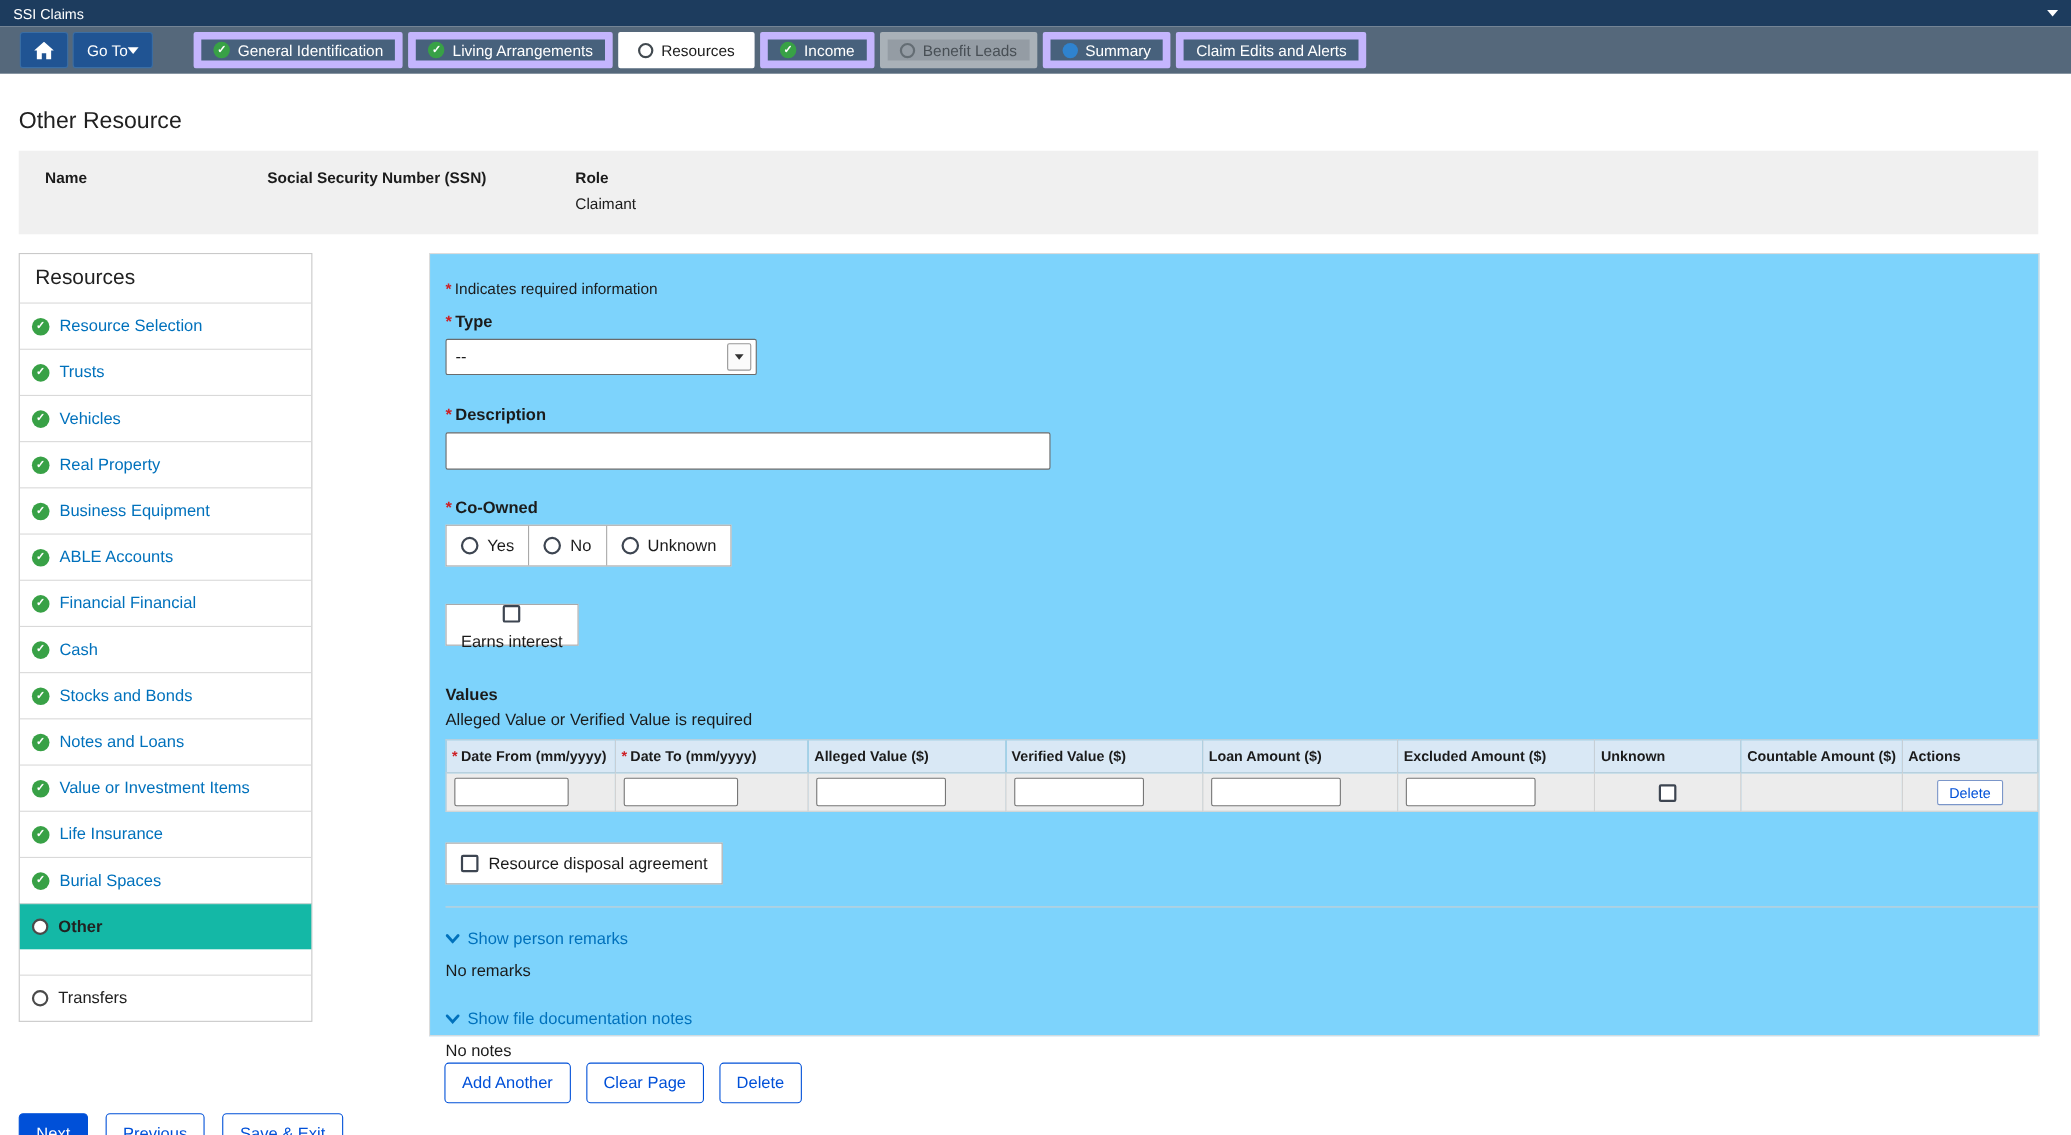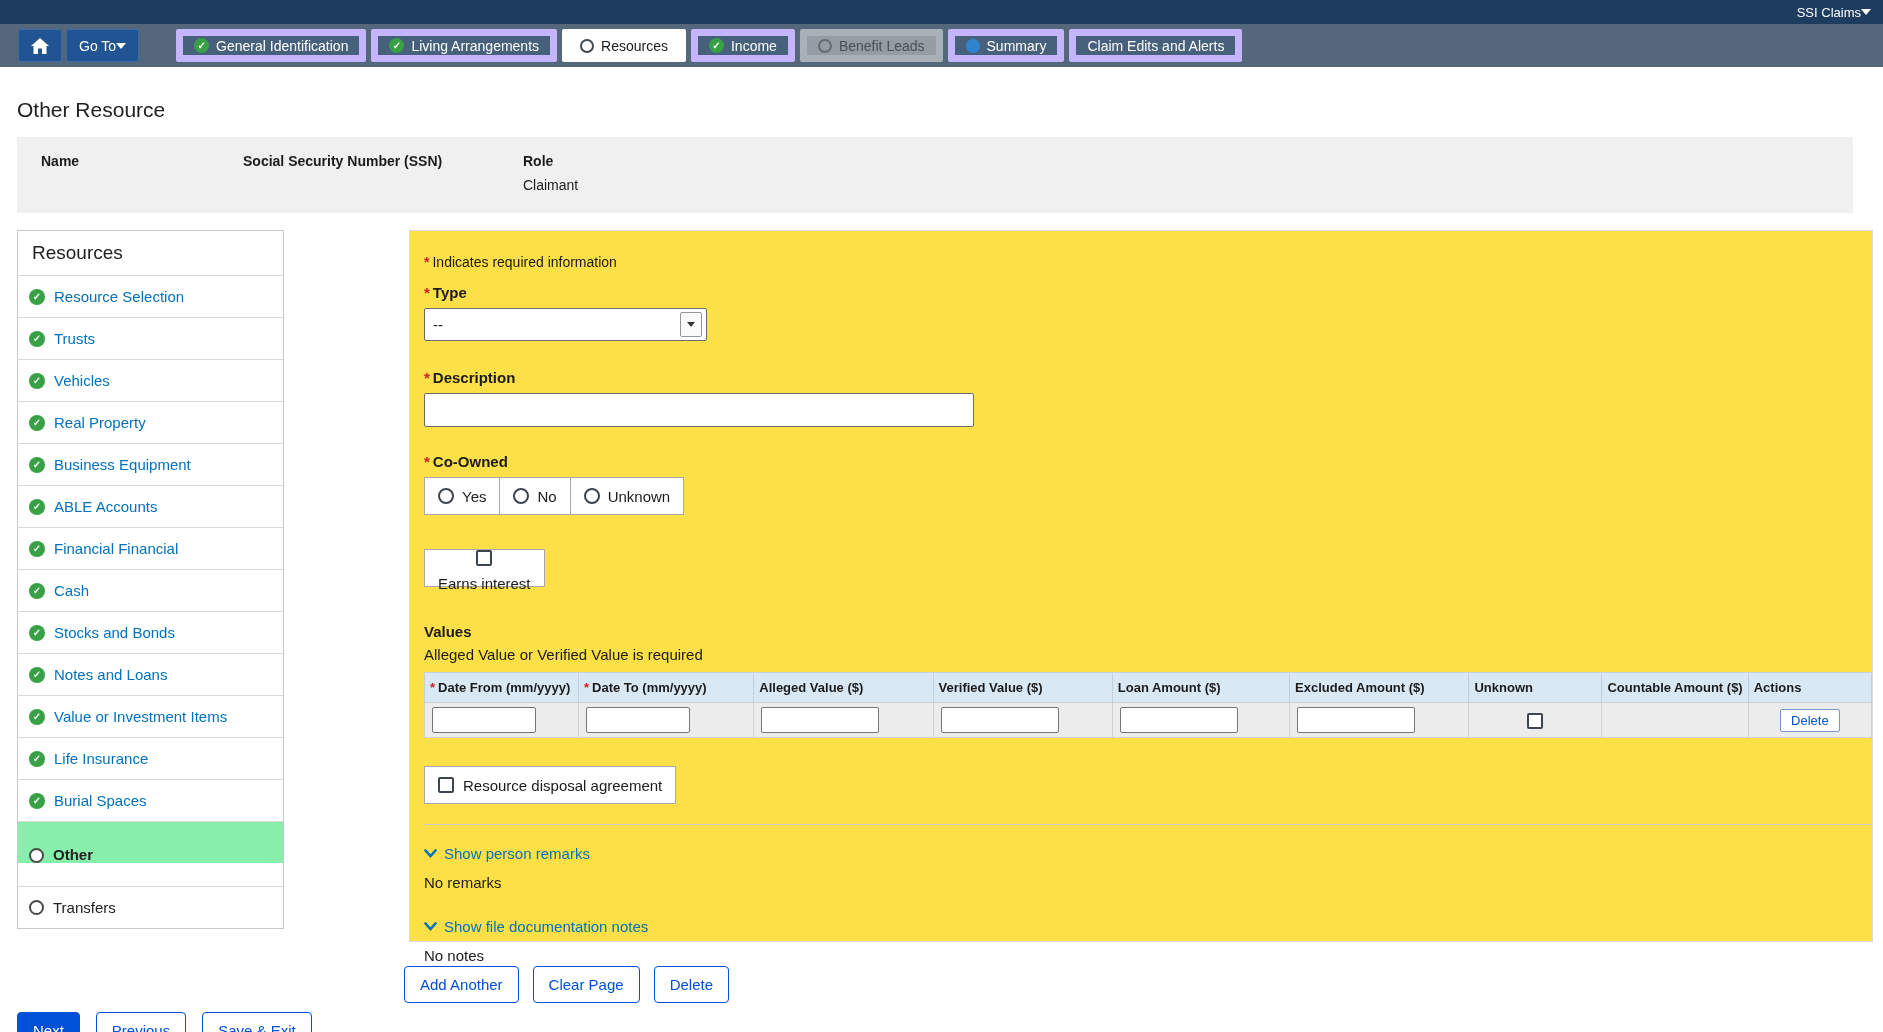--- a/index.html
+++ b/index.html
@@ -6,21 +6,21 @@
     --top-bar:#1d3c5e; --nav-bar:#55687b; --home-button:#205493; --tab-bg:#47617c;
     --accent-blue:#0050d8; --link-blue:#0071bc; --green:#38a146;
     --table-header-bg:#d9e8f5; --required-red:#cd2026;
   }
   *{box-sizing:border-box; margin:0; padding:0;}
   html,body{width:1883px; height:1032px; overflow:hidden;}
   body{font-family:"Liberation Sans", sans-serif; font-size:15px; color:#1b1b1b; background:#fff; position:relative;}
 
   
   .topbar{position:absolute; left:0; top:0; width:100%; height:24px; background:var(--top-bar,#1d3c5e);
-    display:flex; align-items:center; justify-content:flex-end; padding:0 12px;}
+    display:flex; align-items:center; justify-content:space-between; padding:0 12px;}
   .topbar-title{color:#fff; font-size:13px;}
   .caret-down{display:inline-block; width:0; height:0; border-left:5px solid transparent;
     border-right:5px solid transparent; border-top:6px solid #fff;}
 
   
   .navbar{position:absolute; left:0; top:24px; width:100%; height:43px; background:var(--nav-bar,#55687b);
     display:flex; align-items:center; padding:0 18px;}
   .home-btn{width:44px; height:33px; background:var(--home-button,#205493); border:1px solid #3a6ea5;
     border-radius:3px; display:flex; align-items:center; justify-content:center; cursor:pointer; margin-right:4px;}
   .goto-btn{height:33px; background:var(--home-button,#205493); border:1px solid #3a6ea5; border-radius:3px;
@@ -46,25 +46,25 @@
   .cp-label{font-weight:bold; margin-bottom:8px;}
   .cp-name{left:24px;} .cp-ssn{left:226px;} .cp-role{left:506px;}
 
   
   .sidebar{position:absolute; left:17px; top:230px; width:267px; background:#fff; border:1px solid #c9c9c9;}
   .sidebar-title{font-size:19px; color:#212121; padding:11px 14px;}
   .side-item{display:flex; align-items:center; gap:9px; height:42px; padding:0 11px;
     border-top:1px solid #d9d9d9; font-size:15px; color:var(--link-blue,#0071bc); cursor:pointer;}
   .side-item .icon-check{width:16px; height:16px;}
   .side-item .icon-circle{width:15px; height:15px; border-color:#4a4a4a;}
-  .side-item.current{background:#86efac; color:#212121; font-weight:bold;align-items:flex-end;}
+  .side-item.current{background:#14b8a6; color:#212121; font-weight:bold;}
   .side-item.todo{color:#212121;margin-top:23px;}
 
   
-  .form-panel{position:absolute; left:409px; top:230px; width:1464px; height:712px; background:#fde047;
+  .form-panel{position:absolute; left:390px; top:230px; width:1464px; height:712px; background:#7dd3fc;
     border:1px solid #dcdcdc; padding:23px 0 0 14px;}
   .req{color:var(--required-red,#cd2026); font-weight:bold; margin-right:3px;}
   .req-note{font-size:14px; margin-bottom:14px;}
   .field-label{font-weight:bold; font-size:15px; margin-bottom:7px;}
 
   .select{width:283px; height:33px; border:1px solid #6b6b6b; border-radius:2px; background:#fff;
     display:flex; align-items:center; justify-content:space-between; padding:0 4px 0 8px;
     margin-bottom:28px; cursor:pointer;}
   .select-arrow{width:22px; height:25px; border:1px solid #979797; border-radius:2px; background:#fbfbfb;
     display:flex; align-items:center; justify-content:center;}

